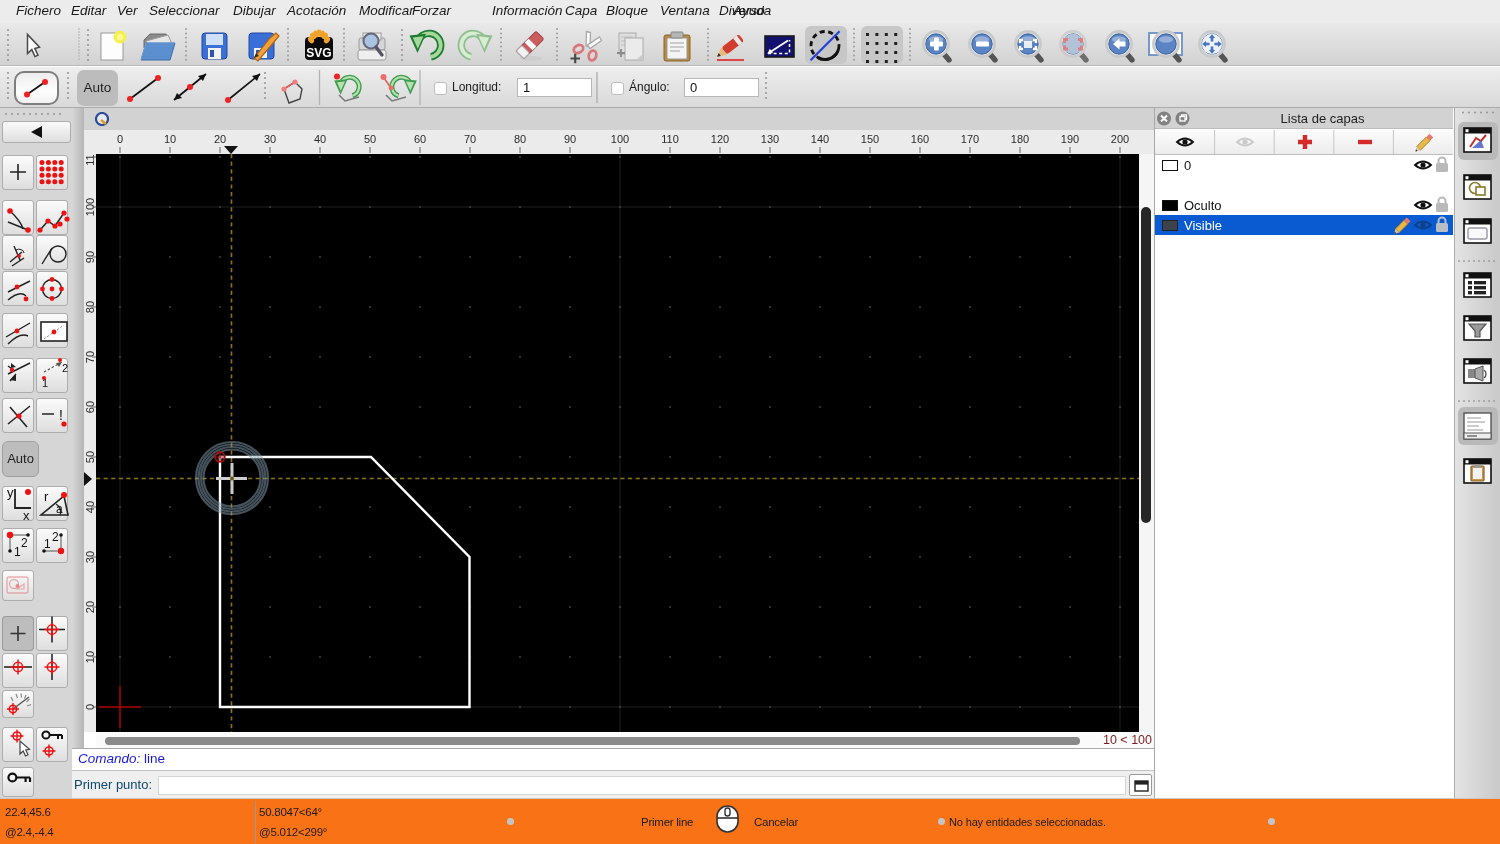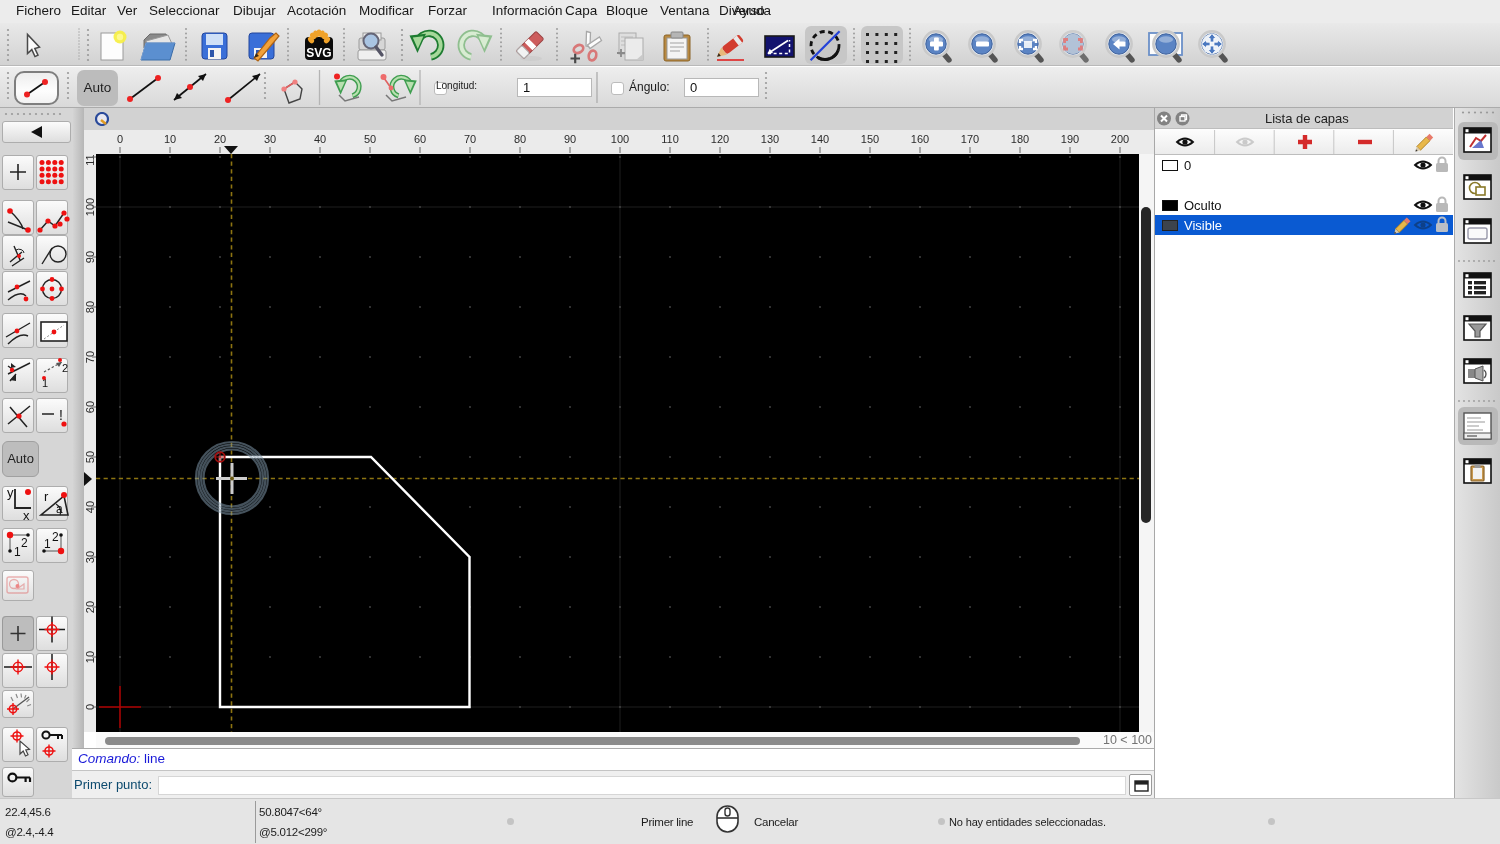--- a/index.html
+++ b/index.html
@@ -1,17 +1,17 @@
 <!DOCTYPE html>
 <html><head><meta charset="utf-8">
 <style>
 html,body{margin:0;padding:0;width:1500px;height:844px;overflow:hidden;
   font-family:"Liberation Sans",sans-serif;-webkit-font-smoothing:antialiased;}
 *{box-sizing:border-box;}
-#menubar{position:absolute;left:0;top:0;width:1500px;height:23px;background:#ececec;}
+#menubar{position:absolute;left:0;top:0;width:1500px;height:23px;background:#ececec;font-style:italic;}
 #menubar span{position:absolute;top:3px;font-size:13.5px;color:#181818;}
 #tb1{position:absolute;left:0;top:23px;width:1500px;height:43px;
   background:linear-gradient(#e9e9e9,#d2d2d2);border-bottom:1px solid #b9b9b9;}
 #tb2{position:absolute;left:0;top:67px;width:1500px;height:41px;
   background:linear-gradient(#eeeeee,#d9d9d9);border-bottom:1px solid #ababab;}
 .tbtn{position:absolute;border-radius:6px;background:#c7c7c7;}
 #lefttb{position:absolute;left:0;top:108px;width:73px;height:690px;background:#d6d6d6;}
 #leftedge{position:absolute;left:73px;top:108px;width:11px;height:690px;
   background:linear-gradient(90deg,#d4d4d4,#b6b6b6);}
 .lbtn{position:absolute;width:32px;height:35px;border:1px solid #adadad;border-radius:3px;
@@ -19,41 +19,41 @@
 #mdititle{position:absolute;left:84px;top:108px;width:1070px;height:22px;background:#d2d2d2;}
 #rulertop{position:absolute;left:84px;top:130px;width:1070px;height:24px;background:#ebebeb;}
 #rulerleft{position:absolute;left:84px;top:154px;width:12px;height:578px;background:#ebebeb;}
 #canvas{position:absolute;left:96px;top:154px;width:1043px;height:578px;background:#000;}
 #vsb{position:absolute;left:1139px;top:154px;width:15px;height:578px;background:#f5f5f5;}
 #hsbrow{position:absolute;left:96px;top:732px;width:1058px;height:16px;background:#fafafa;}
 #cmdrow1{position:absolute;left:72px;top:748px;width:1082px;height:22px;background:#fff;
   border-top:1px solid #ababab;font-size:13.5px;}
 #cmdrow2{position:absolute;left:72px;top:770px;width:1082px;height:28px;background:#efefef;
   border-top:1px solid #c4c4c4;}
-#statusbar{position:absolute;left:0;top:798px;width:1500px;height:46px;background:#e5e5e5;
+#statusbar{position:absolute;left:0;top:798px;width:1500px;height:46px;background:#f97316;
   border-top:1px solid #c8c8c8;font-size:11.5px;color:#1c1c1c;letter-spacing:-0.25px;}
 #lpanel{position:absolute;left:1155px;top:108px;width:298px;height:690px;background:#fff;}
 #lpaneltitle{position:absolute;left:0;top:0;width:298px;height:21px;background:#d2d2d2;border-bottom:1px solid #bdbdbd;}
 #lptb{position:absolute;left:0;top:21px;width:298px;height:26px;
   background:linear-gradient(#fdfdfd,#ececec);border-bottom:1px solid #bdbdbd;}
 .lprow{position:absolute;left:0;width:298px;height:20px;font-size:13px;color:#111;}
 #dockstrip{position:absolute;left:1454px;top:108px;width:46px;height:690px;
   background:linear-gradient(90deg,#e3e3e3,#c9c9c9);border-left:1px solid #ababab;}
 .dbtn{position:absolute;left:3px;width:40px;height:38px;border-radius:6px;}
 .dbtn.press{background:#b9b9b9;}
 </style></head><body>
 <div id="menubar">
     <span style="left:16px">Fichero</span>
     <span style="left:71px">Editar</span>
     <span style="left:117px">Ver</span>
     <span style="left:149px">Seleccionar</span>
     <span style="left:233px">Dibujar</span>
     <span style="left:287px">Acotación</span>
     <span style="left:359px">Modificar</span>
-    <span style="left:428px">Forzar</span>
+    <span style="left:412px">Forzar</span>
     <span style="left:492px">Información</span>
     <span style="left:565px">Capa</span>
     <span style="left:606px">Bloque</span>
     <span style="left:660px">Ventana</span>
     <span style="left:719px">Diverso</span>
     <span style="left:733px">Ayuda</span>
   </div>
 <div id="tb1">
     <svg width="1500" height="43" viewBox="0 23 1500 43" style="position:absolute;left:0;top:0">
       <circle cx="8" cy="30" r="1.1" fill="#9a9a9a"></circle>
@@ -384,21 +384,21 @@
       <path d="M398.5 95.8 A 9.5 9.5 0 1 1 410.6 84.5" fill="none" stroke="#3f9e50" stroke-width="5"></path>
       <path d="M398.5 95.8 A 9.5 9.5 0 1 1 410.6 84.5" fill="none" stroke="#b9e0b0" stroke-width="2.2"></path>
       <path d="M416.8 80.5 L403.5 79.2 L410.4 94.8 Z" fill="#3f9e50"></path>
       <path d="M414 82.2 L406 81.4 L410.3 90.8 Z" fill="#b9e0b0"></path>
       <path d="M384 78 L391 88" stroke="#e06060" stroke-width="1.6"></path>
       <circle cx="383.5" cy="77" r="3" fill="#ee6c6c"></circle>
       <circle cx="391" cy="88" r="2.4" fill="#ee6c6c"></circle>
       <path d="M386 95 l6 6 l14 -4" stroke="#777" stroke-width="1.5" fill="none"></path>
     </svg>
     <div style="position:absolute;left:434px;top:15px;width:13px;height:13px;background:#fff;border:1px solid #bcbcbc;border-radius:3px"></div>
-    <div style="position:absolute;left:436px;top:13px;font-size:10px;color:#1a1a1a">Longitud:</div>
+    <div style="position:absolute;left:452px;top:13px;font-size:12px;color:#1a1a1a">Longitud:</div>
     <div style="position:absolute;left:517px;top:11px;width:75px;height:19px;background:#fff;border:1px solid #b8b8b8;font-size:13px;color:#111;padding:1px 0 0 5px">1</div>
     <div style="position:absolute;left:611px;top:15px;width:13px;height:13px;background:#fff;border:1px solid #bcbcbc;border-radius:3px"></div>
     <div style="position:absolute;left:629px;top:13px;font-size:12px;color:#1a1a1a">Ángulo:</div>
     <div style="position:absolute;left:684px;top:11px;width:75px;height:19px;background:#fff;border:1px solid #b8b8b8;font-size:13px;color:#111;padding:1px 0 0 5px">0</div>
   </div>
 <div id="lefttb"></div>
 <div id="leftedge"></div>
 <svg width="84" height="736" viewBox="0 108 84 736" style="position:absolute;left:0;top:108px">
     <circle cx="6" cy="114" r="1.1" fill="#9a9a9a"></circle>
     <circle cx="12" cy="114" r="1.1" fill="#9a9a9a"></circle>
@@ -950,21 +950,21 @@
         <line x1="232" y1="463" x2="232" y2="494"></line>
       </g>
       <circle cx="232" cy="478.5" r="2" fill="#6b5a10"></circle>
     </svg>
   </div>
 <div id="vsb">
     <div style="position:absolute;left:2px;top:53px;width:10px;height:316px;background:#262626;border-radius:5px"></div>
   </div>
 <div id="hsbrow">
     <div style="position:absolute;left:9px;top:5px;width:975px;height:8px;background:#8a8a8a;border-radius:4px"></div>
-    <div style="position:absolute;right:2px;top:1px;font-size:12.5px;color:#737373">10 &lt; 100</div>
+    <div style="position:absolute;right:2px;top:1px;font-size:12.5px;color:#7f1d1d">10 &lt; 100</div>
   </div>
 <div id="cmdrow1">
     <span style="position:absolute;left:6px;top:2px;color:#1a1ad8"><i>Comando:</i> line</span>
   </div>
 <div id="cmdrow2">
     <span style="position:absolute;left:2px;top:6px;font-size:13px;color:#0c4a6e">Primer punto:</span>
     <div style="position:absolute;left:86px;top:5px;width:968px;height:19px;background:#fff;border:1px solid #d6d6d6"></div>
     <div style="position:absolute;left:1057px;top:3px;width:23px;height:22px;background:#fff;border:1px solid #9a9a9a;border-radius:2px"><svg width="23" height="22">
         <rect x="5" y="6" width="13" height="10" fill="#fff" stroke="#222" stroke-width="1.4"></rect>
         <rect x="5" y="6" width="13" height="3.6" fill="#222"></rect>
@@ -989,21 +989,21 @@
     <div style="position:absolute;left:1268px;top:19px;width:7px;height:7px;border-radius:4px;background:#c4c4c4"></div>
   </div>
 <div style="position:absolute;left:1154px;top:108px;width:1px;height:690px;background:#a8a8a8"></div>
 <div id="lpanel">
     <div id="lpaneltitle"><svg width="298" height="21">
         <circle cx="9" cy="10.5" r="7" fill="#828282"></circle>
         <path d="M6 7.5 l6 6 M12 7.5 l-6 6" stroke="#fff" stroke-width="2"></path>
         <circle cx="27.5" cy="10.5" r="7" fill="#828282"></circle>
         <rect x="25" y="8.5" width="5" height="4.5" fill="none" stroke="#fff" stroke-width="1.3"></rect>
         <path d="M26.5 8.5 v-1.5 h5 v4.5 h-1.5" fill="none" stroke="#fff" stroke-width="1.3"></path>
-      </svg><div style="position:absolute;left:110px;top:3px;width:115px;font-size:13px;color:#222">Lista de capas</div></div>
+      </svg><div style="position:absolute;left:110px;top:3px;width:115px;text-align:center;font-size:13px;color:#222">Lista de capas</div></div>
     <div id="lptb"><svg width="298" height="26">
         <line x1="59.6" y1="1" x2="59.6" y2="25" stroke="#c6c6c6" stroke-width="1"></line>
         <line x1="119.2" y1="1" x2="119.2" y2="25" stroke="#c6c6c6" stroke-width="1"></line>
         <line x1="178.8" y1="1" x2="178.8" y2="25" stroke="#c6c6c6" stroke-width="1"></line>
         <line x1="238.4" y1="1" x2="238.4" y2="25" stroke="#c6c6c6" stroke-width="1"></line>
         <g>
           <path d="M22 13 Q30 6 38 13 Q30 20 22 13 Z" fill="none" stroke="#111" stroke-width="1.8"></path>
           <circle cx="30" cy="13" r="2.6" fill="#111"></circle>
         </g>
         <g opacity="0.45">

